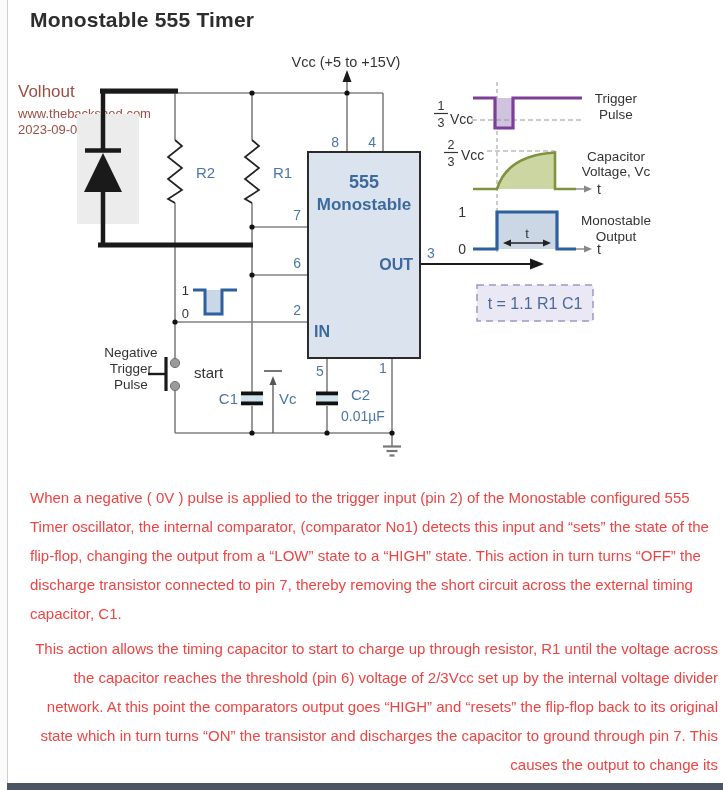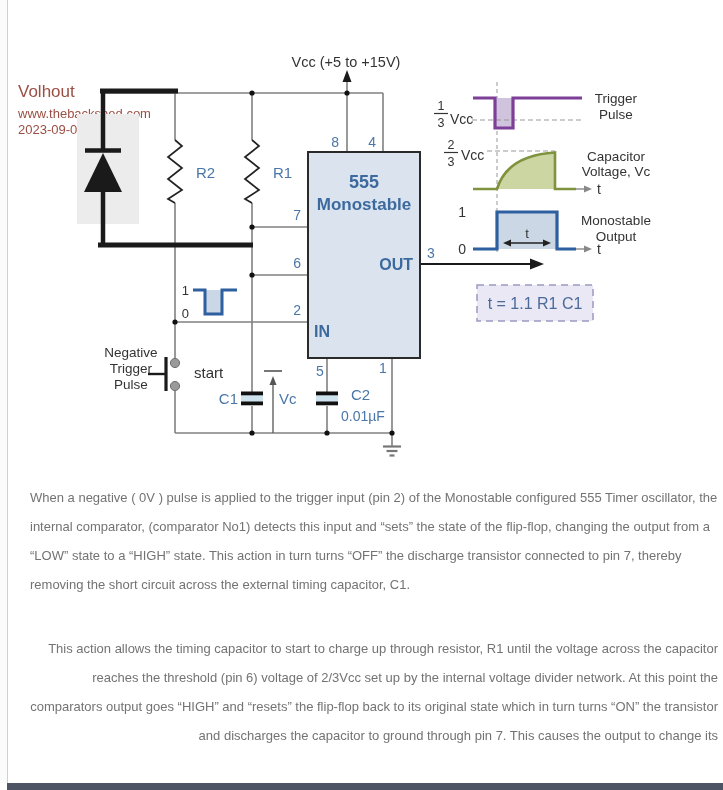--- a/index.html
+++ b/index.html
@@ -1,37 +1,38 @@
 <!DOCTYPE html>
 <html><head>
 <meta charset="utf-8">
 <style>
   html,body{margin:0;padding:0;background:#ffffff;}
   body{font-family:"Liberation Sans",sans-serif;}
   #stage{position:relative;width:723px;height:790px;background:#ffffff;overflow:hidden;}
   #left-strip{position:absolute;left:0;top:0;width:7px;height:783px;background:#fbfbfb;border-right:1px solid #cfcfcf;}
   #page-title{position:absolute;left:30px;top:8px;margin:0;font-size:21px;font-weight:bold;color:#2d2d2d;letter-spacing:.2px;}
   #diagram-svg{position:absolute;left:0;top:0;width:723px;height:480px;}
-  .para{position:absolute;left:30px;width:688px;margin:0;font-size:13px;line-height:29px;color:#737373;}
+  .para{position:absolute;left:30px;width:688px;margin:0;font-size:15px;line-height:29px;color:#ef4444;}
   #para-1{top:483px;}
   #para-2{top:634px;text-align:right;}
   #bottom-bar{position:absolute;left:7px;top:783px;width:716px;height:7px;background:#4d5565;}
   
   text{font-family:"Liberation Sans",sans-serif;}
   .t-dark{fill:#333333;}
   .t-blue{fill:#4a76a8;}
   .t-chip{fill:#3c6a9e;font-weight:bold;}
   .t-credit{fill:#9b4f44;}
   .t-formula{fill:#4a6a9a;}
 </style>
 </head>
 <body>
 
 <div id="stage">
   <div id="left-strip"></div>
+  <h1 id="page-title">Monostable 555 Timer</h1>
 
   <svg id="diagram-svg" viewBox="0 0 723 480">
 
     <g>
       <text x="18" y="97" font-size="17" class="t-credit">Volhout</text>
       <text x="18" y="118" font-size="13" class="t-credit">www.thebackshed.com</text>
       <text x="18" y="134" font-size="13" class="t-credit">2023-09-08</text>
     </g>
 
     <rect x="77" y="114" width="62" height="110" fill="#ececec"></rect>

